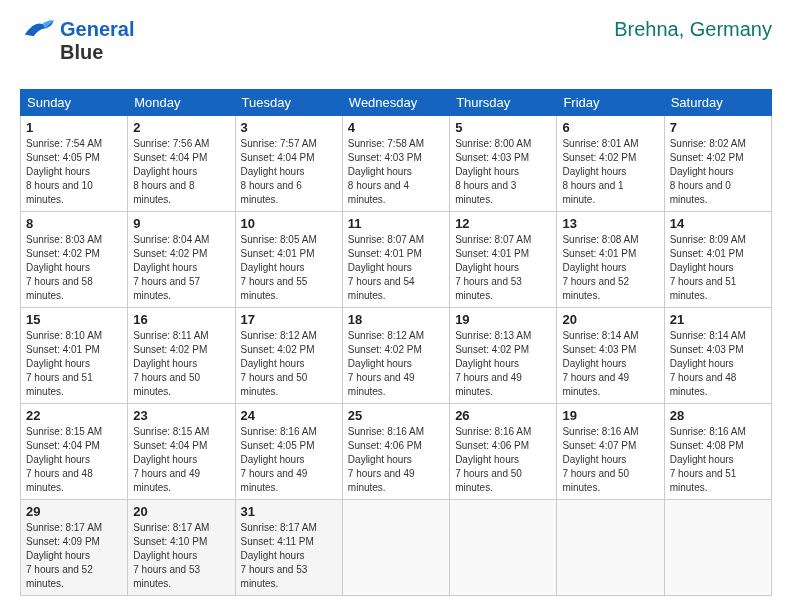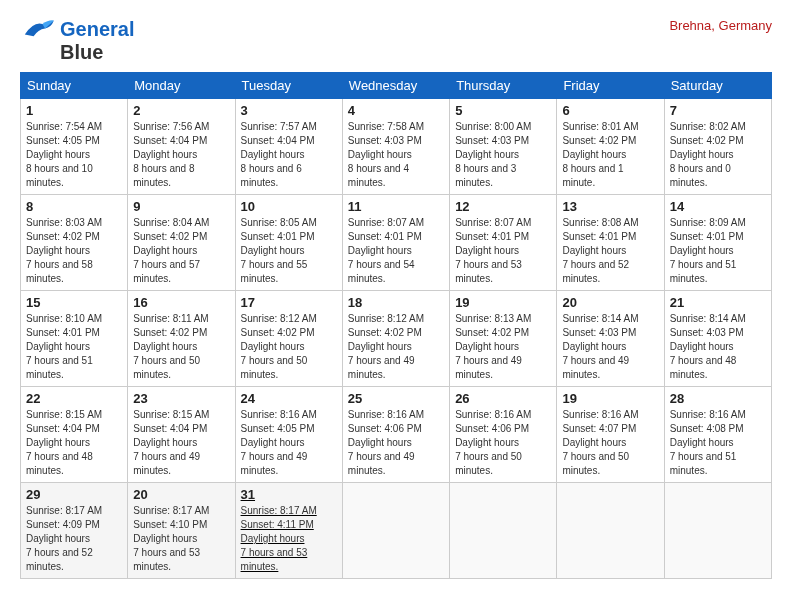--- a/index.html
+++ b/index.html
@@ -11,21 +11,21 @@
       overflow: hidden;
     }
     .page {
       width: 792px;
       padding: 18px 20px 10px 20px;
     }
     .header {
       display: flex;
       justify-content: space-between;
       align-items: flex-start;
-      margin-bottom: 8px;
+      margin-bottom: 25px;
     }
     .logo {
       display: flex;
       flex-direction: column;
       align-items: flex-start;
     }
     .logo-bird {
       width: 36px;
       height: 22px;
       margin-top: -4px;
@@ -37,22 +37,22 @@
     }
     .title-block {
       text-align: right;
     }
     .month-title {
       font-size: 32px;
       font-weight: bold;
       color: #222;
     }
     .location {
-      font-size: 13px;
-      color: #b91c1c;
+      font-size: 20px;
+      color: #0f766e;
     }
     
     .calendar-table {
       width: 100%;
       border-collapse: collapse;
       font-size: 11px;
     }
     .calendar-table th {
       background: #1565c0;
       color: #fff;
@@ -393,21 +393,21 @@
       </td>
           <td style="background: rgb(245, 245, 245);">
         <div class="day-number">20</div>
         <div class="day-detail">
           Sunrise: 8:17 AM<br>
           Sunset: 4:10 PM<br>
           Daylight hours<br>
           7 hours and 53 minutes.
         </div>
       </td>
-          <td style="background: rgb(245, 245, 245); text-decoration: underline;">
+          <td style="background: rgb(245, 245, 245);">
         <div class="day-number">31</div>
         <div class="day-detail">
           Sunrise: 8:17 AM<br>
           Sunset: 4:11 PM<br>
           Daylight hours<br>
           7 hours and 53 minutes.
         </div>
       </td>
           <td class="empty-cell" style="background: rgb(249, 249, 249);"></td>
           <td class="empty-cell" style="background: rgb(249, 249, 249);"></td>

